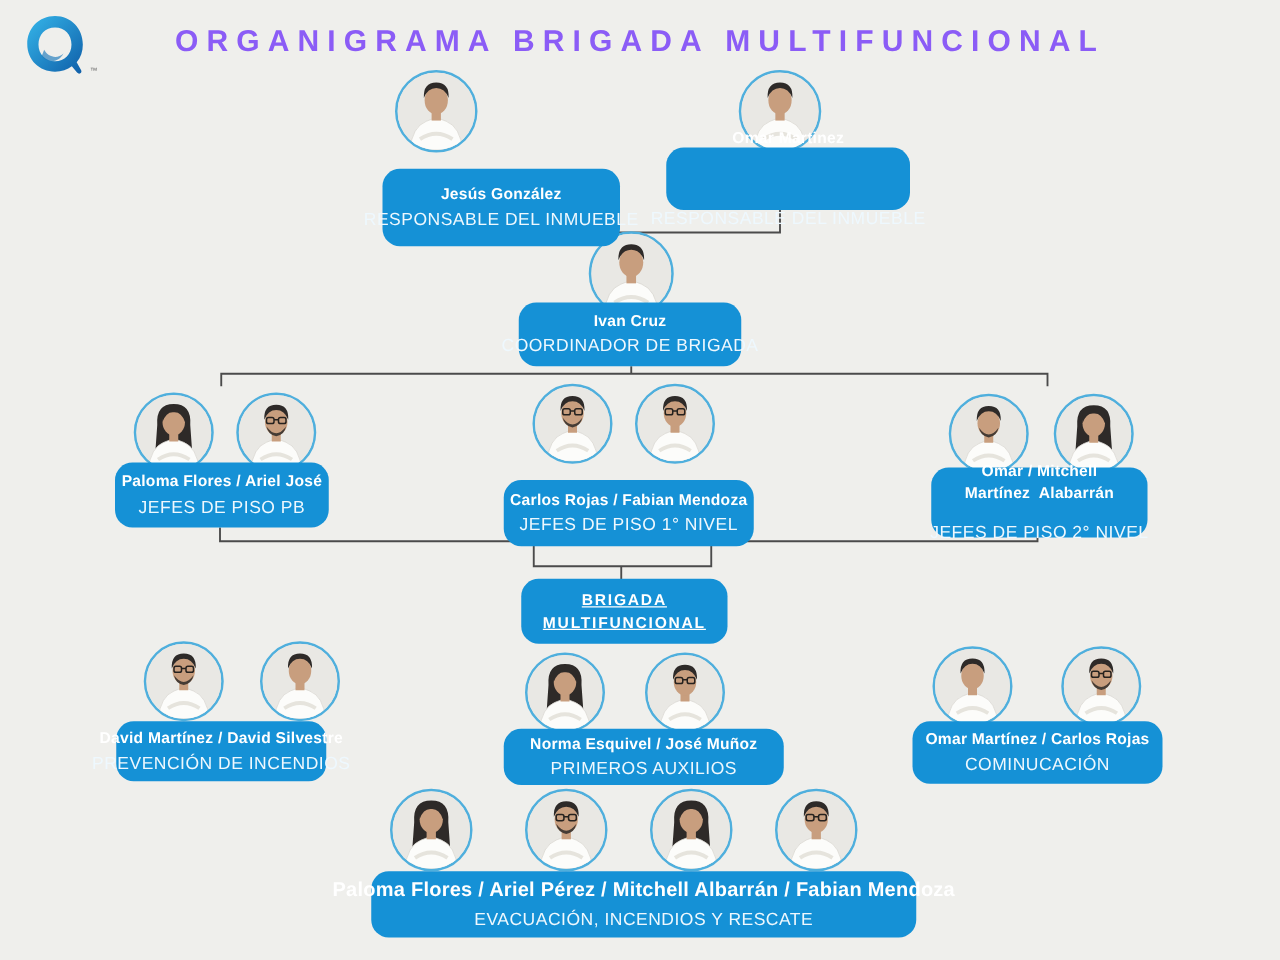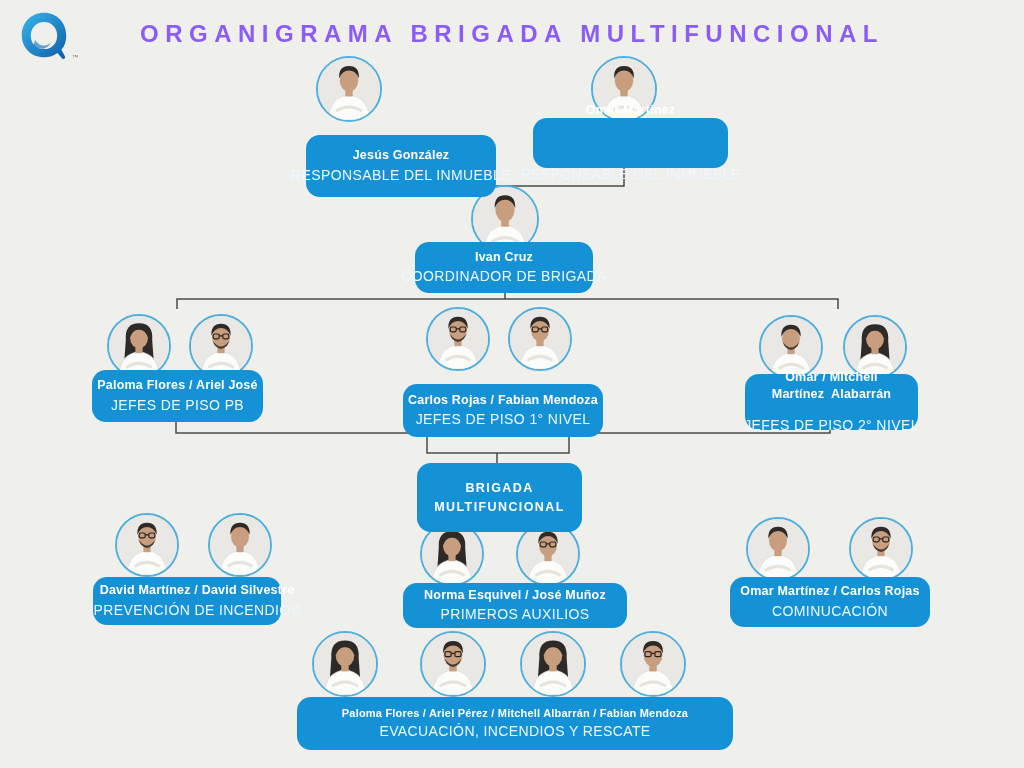--- a/index.html
+++ b/index.html
@@ -39,27 +39,27 @@
   .prewrap{white-space:pre-wrap !important;}
   
   #node-jesus       {left:258px;top:135px;width:190px;height:62px;margin-left:48px;}
   #node-omar        {left:533px;top:118px;width:195px;height:50px;gap:44px;}
   #node-ivan        {left:415px;top:242px;width:178px;height:51px;}
   #node-jefes_pb    {left:92px; top:370px;width:171px;height:52px;}
   #node-jefes_n1    {left:403px;top:370px;width:200px;height:53px;margin-top:14px;}
   #node-jefes_n2    {left:745px;top:374px;width:173px;height:56px;}
   #node-jefes_n2 .nm{font-size:12.5px;line-height:1.3;}
   #node-jefes_n2 .rl{margin-top:14px;}
-  #node-brigada     {left:417px;top:463px;width:165px;height:69px;}
+  #node-brigada     {left:417px;top:463px;width:165px;height:52px;text-decoration:underline;}
   #node-brigada .nm {font-size:12.5px;letter-spacing:1.4px;line-height:1.45;}
-  #node-prevencion  {left:93px; top:577px;width:168px;height:48px;padding-left:20px;}
+  #node-prevencion  {left:93px; top:577px;width:168px;height:48px;}
   #node-auxilios    {left:403px;top:583px;width:224px;height:45px;}
   #node-comunicacion{left:730px;top:577px;width:200px;height:50px;}
   #node-evacuacion  {left:297px;top:697px;width:436px;height:53px;}
-  #node-evacuacion .nm{font-size:11px;}
+  #node-evacuacion .nm{font-size:16px;}
 </style>
 </head>
 <body>
 
 <div id="stage">
 
   <svg id="connectors" width="1024" height="768" viewBox="0 0 1024 768" fill="none">
     <g stroke="#4b4b4b" stroke-width="1.5">
 
       <path d="M352 168 L352 186 L624 186 L624 168 M505 186 L505 192"></path>

